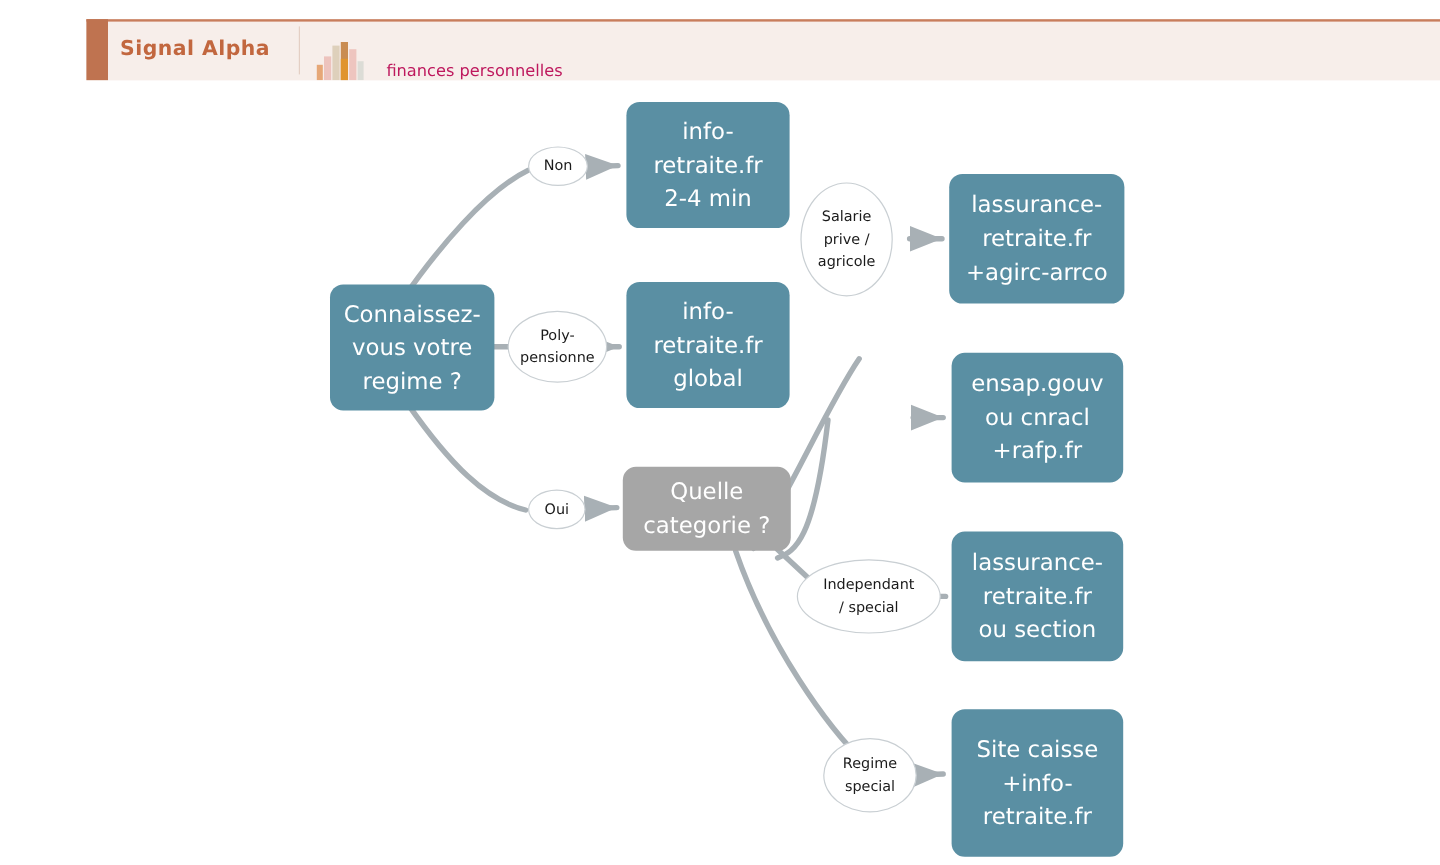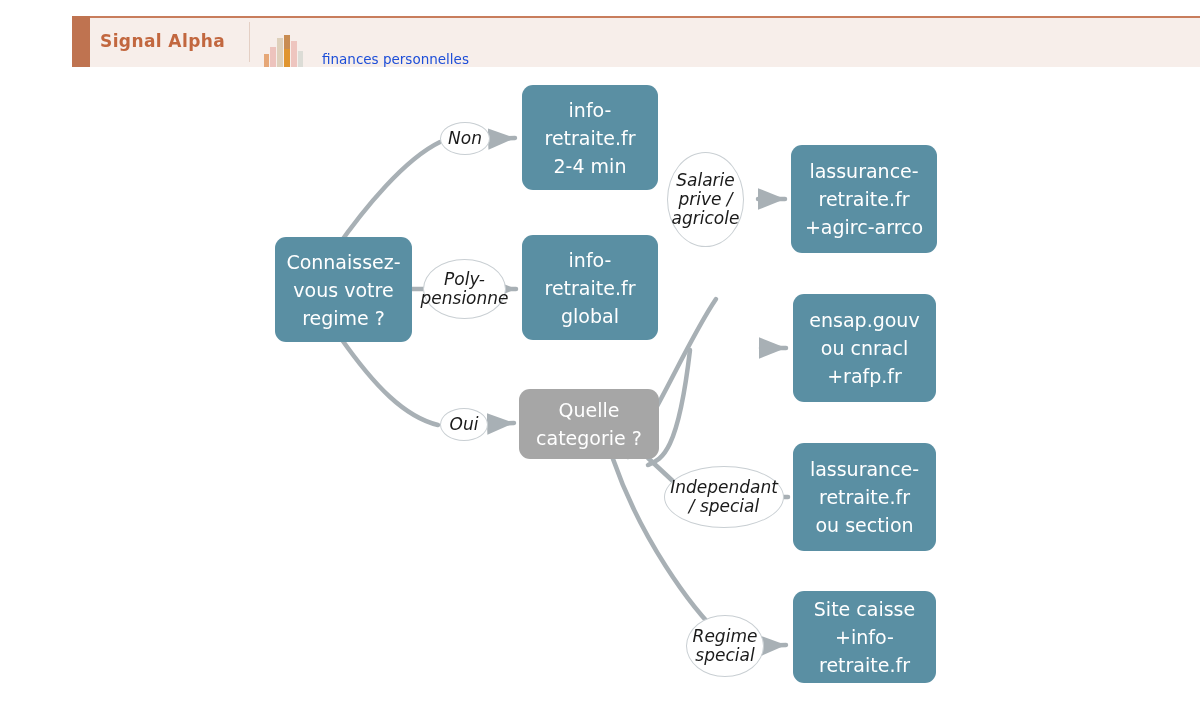--- a/index.html
+++ b/index.html
@@ -72,21 +72,21 @@
     height: 33px;
   }
   #header-subtitle {
     position: absolute;
     left: 310px;
     top: 34px;
     height: 18px;
     line-height: 18px;
     font-family: "DejaVu Sans", sans-serif;
     font-size: 13.5px;
-    color: #1d4ed8;
+    color: #be185d;
     white-space: nowrap;
   }
   #header-underline {
     position: absolute;
     left: 310px;
     top: 57px;
     width: 880px;
     height: 3px;
     background: #e8d8cd;
   }
@@ -134,22 +134,21 @@
   .node.teal   { background: #5a8fa3; }
   .node.gray   { background: #a6a6a6; }
 
   .edge-label {
     position: absolute;
     box-sizing: border-box;
     background: #ffffff;
     border: 1.4px solid #c9cfd3;
     color: #1a1a1a;
     font-family: "DejaVu Sans", sans-serif;
-    font-style: italic;
-    font-size: 17px;
+    font-size: 12px;
     line-height: 19px;
     display: flex;
     align-items: center;
     justify-content: center;
     text-align: center;
     white-space: pre-line;
     border-radius: 50% / 50%;
   }
 </style>
 </head>
@@ -238,21 +237,21 @@
 +agirc-arrco</div>
 
   <div class="node teal" style="left:793px; top:227px; width:143px; height:108px;">ensap.gouv
 ou cnracl
 +rafp.fr</div>
 
   <div class="node teal" style="left:793px; top:376px; width:143px; height:108px;">lassurance-
 retraite.fr
 ou section</div>
 
-  <div class="node teal" style="left:793px; top:524px; width:143px; height:92px;">Site caisse
+  <div class="node teal" style="left:793px; top:524px; width:143px; height:123px;">Site caisse
 +info-
 retraite.fr</div>
 
   <div class="edge-label" style="left:440px; top:55px; width:50px; height:33px;">Non</div>
 
   <div class="edge-label" style="left:423px; top:192px; width:83px; height:60px;">Poly-
 pensionne</div>
 
   <div class="edge-label" style="left:440px; top:341px; width:48px; height:33px;">Oui</div>
 

